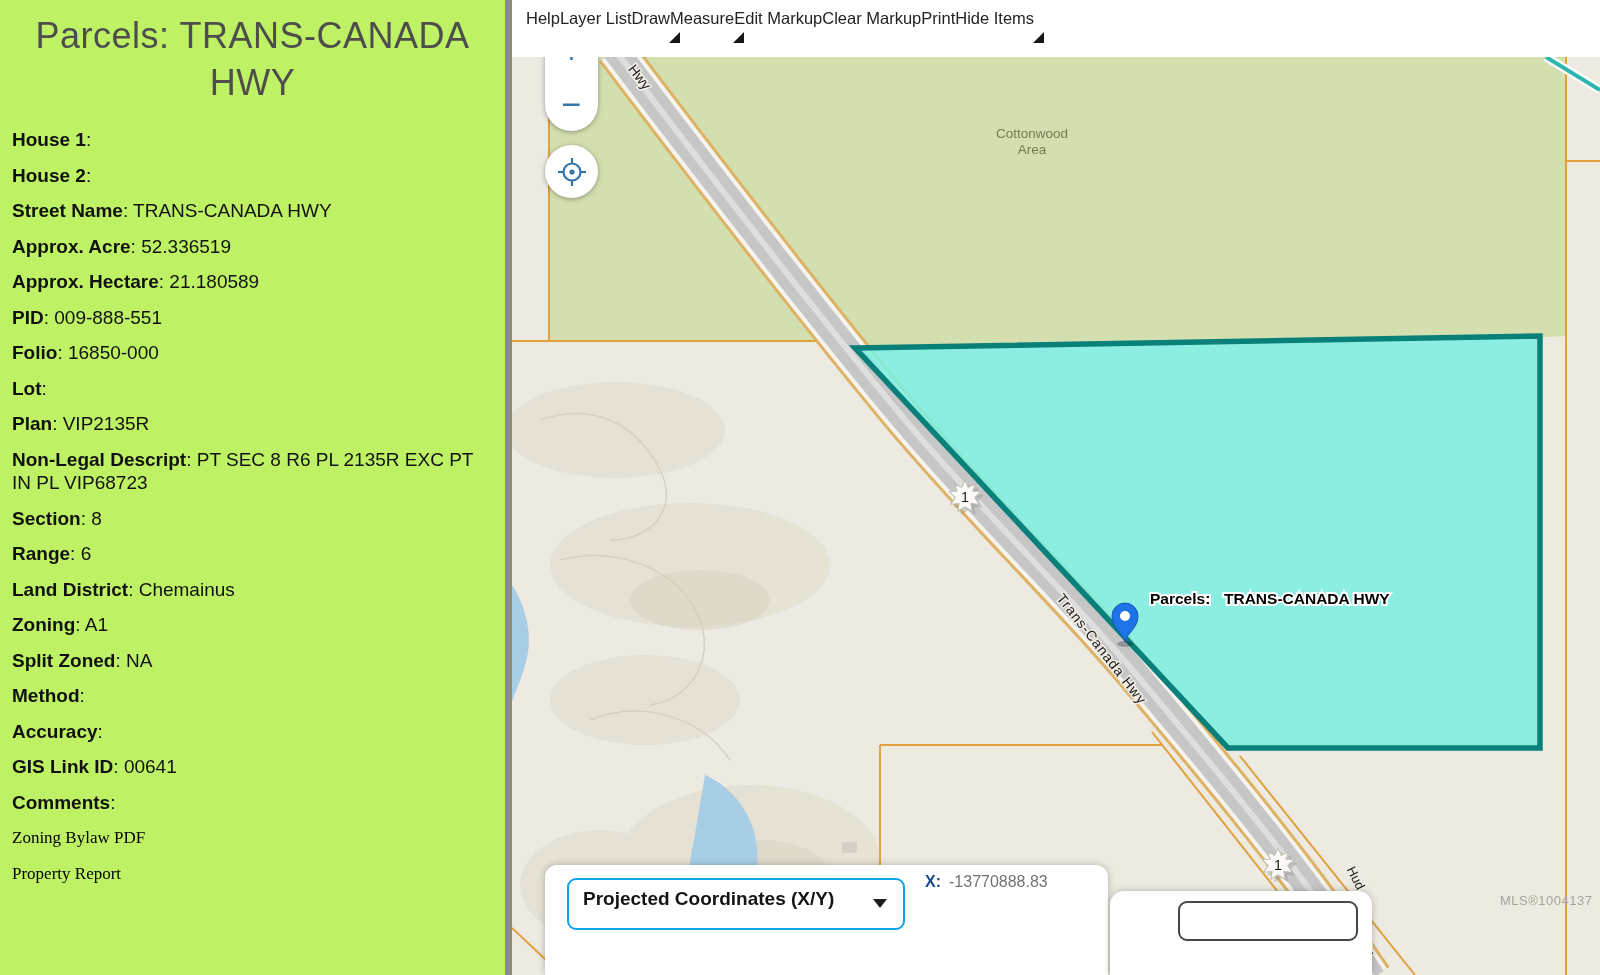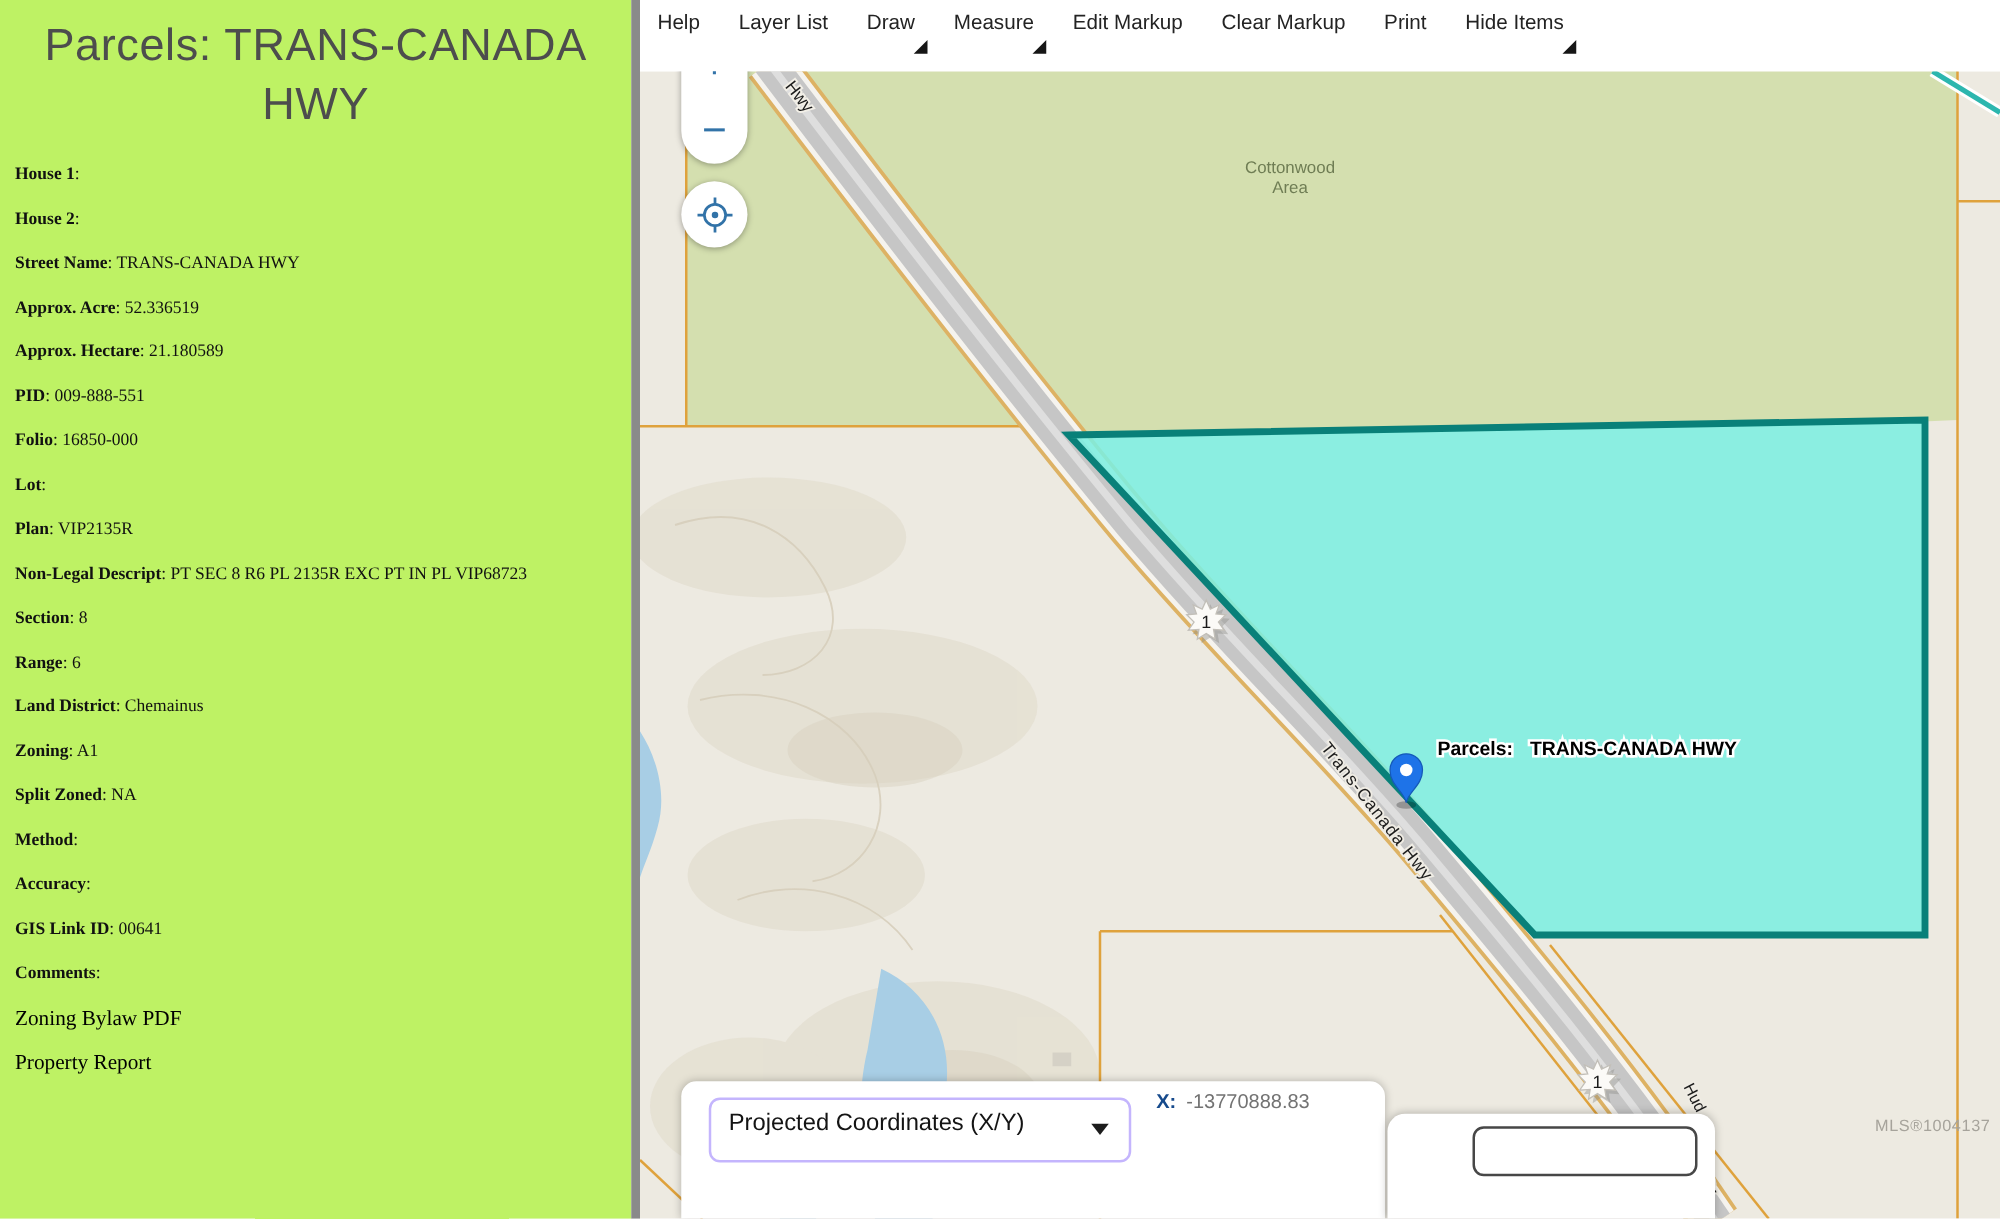--- a/index.html
+++ b/index.html
@@ -4,33 +4,33 @@
 <style>
   html,body{margin:0;padding:0;}
   body{width:1600px;height:975px;position:relative;overflow:hidden;background:#fff;
        font-family:"Liberation Sans",sans-serif;}
 
   
   .left-panel{position:absolute;left:0;top:0;width:505px;height:975px;background:#bef264;
               box-sizing:border-box;padding:0 12px;overflow:hidden;}
   .panel-title{margin:12px 6px 0;font-size:36px;line-height:47px;font-weight:400;
                color:#4d4d4d;text-align:center;letter-spacing:.5px;}
-  .fields{margin-top:22px;font-family:Liberation Serif, serif;font-size:14px;color:#111;}
+  .fields{margin-top:22px;font-family:Liberation Sans, sans-serif;font-size:19px;color:#111;}
   .fields p{margin:0 0 12px;line-height:23.5px;}
   .fields b{font-weight:700;}
   .panel-links a{display:block;margin:0 0 12px;font-family:"Liberation Serif",serif;
                  font-size:17px;line-height:23.5px;color:#000;cursor:pointer;}
 
   .divider{position:absolute;left:505px;top:0;width:7px;height:975px;background:#8a8a8a;}
 
   
   .map-region{position:absolute;left:512px;top:0;width:1088px;height:975px;overflow:hidden;}
 
   .toolbar{position:absolute;left:0;top:0;right:0;height:57px;background:#fff;z-index:6;
-           display:flex;align-items:flex-start;gap:31px;padding:9px 0 0 14px;box-sizing:border-box;
+           display:flex;align-items:flex-start;padding:9px 0 0 14px;box-sizing:border-box;
            font-size:16.5px;color:#232323;}
   .tb-item{position:relative;cursor:pointer;white-space:nowrap;}
   .tb-caret{position:absolute;right:-10px;top:23px;width:0;height:0;
             border-left:11px solid transparent;border-bottom:11px solid #161616;}
 
   .map-svg{position:absolute;left:0;top:57px;}
   svg{font-family:"Liberation Sans",sans-serif;}
 
   
   .zoom-pill{position:absolute;left:33px;top:28px;width:53px;height:103px;background:#fff;
@@ -39,22 +39,22 @@
              padding:6px 0 10px;box-sizing:border-box;}
   .zoom-btn{color:#3273a8;font-size:34px;line-height:34px;cursor:pointer;user-select:none;}
   .locate-btn{position:absolute;left:33px;top:145px;width:53px;height:53px;background:#fff;
               border-radius:50%;box-shadow:0 1px 5px rgba(0,0,0,.35);z-index:5;
               display:flex;align-items:center;justify-content:center;cursor:pointer;}
 
   
   .coord-panel{position:absolute;left:33px;top:865px;width:563px;height:110px;background:#fff;
                border-radius:12px 12px 0 0;box-shadow:0 0 7px rgba(0,0,0,.25);z-index:6;
                overflow:hidden;}
-  .select-box{position:absolute;left:22px;top:13px;width:338px;height:52px;border:2px solid #c4b5fd;
-              border-radius:9px;box-sizing:border-box;cursor:pointer;background:#fff;}
+  .select-box{position:absolute;left:22px;top:13px;width:338px;height:52px;border:2px solid #0ea5e9;
+              border-radius:9px;box-sizing:border-box;cursor:pointer;background:#fff;font-weight:bold;}
   .select-box span{position:absolute;left:14px;top:8px;font-size:19px;color:#141414;white-space:nowrap;}
   .select-caret{position:absolute;right:16px;top:19px;width:0;height:0;
                 border-left:7px solid transparent;border-right:7px solid transparent;
                 border-top:9px solid #1c1c1c;}
   .coords{position:absolute;left:380px;top:8px;font-size:16px;white-space:nowrap;}
   .coords b{color:#164a8c;font-weight:700;}
   .coords span{color:#737373;margin-left:8px;}
 
   .mini-panel{position:absolute;left:598px;top:891px;width:262px;height:84px;background:#fff;
               border-radius:14px 14px 0 0;box-shadow:0 0 7px rgba(0,0,0,.25);z-index:6;overflow:hidden;}

